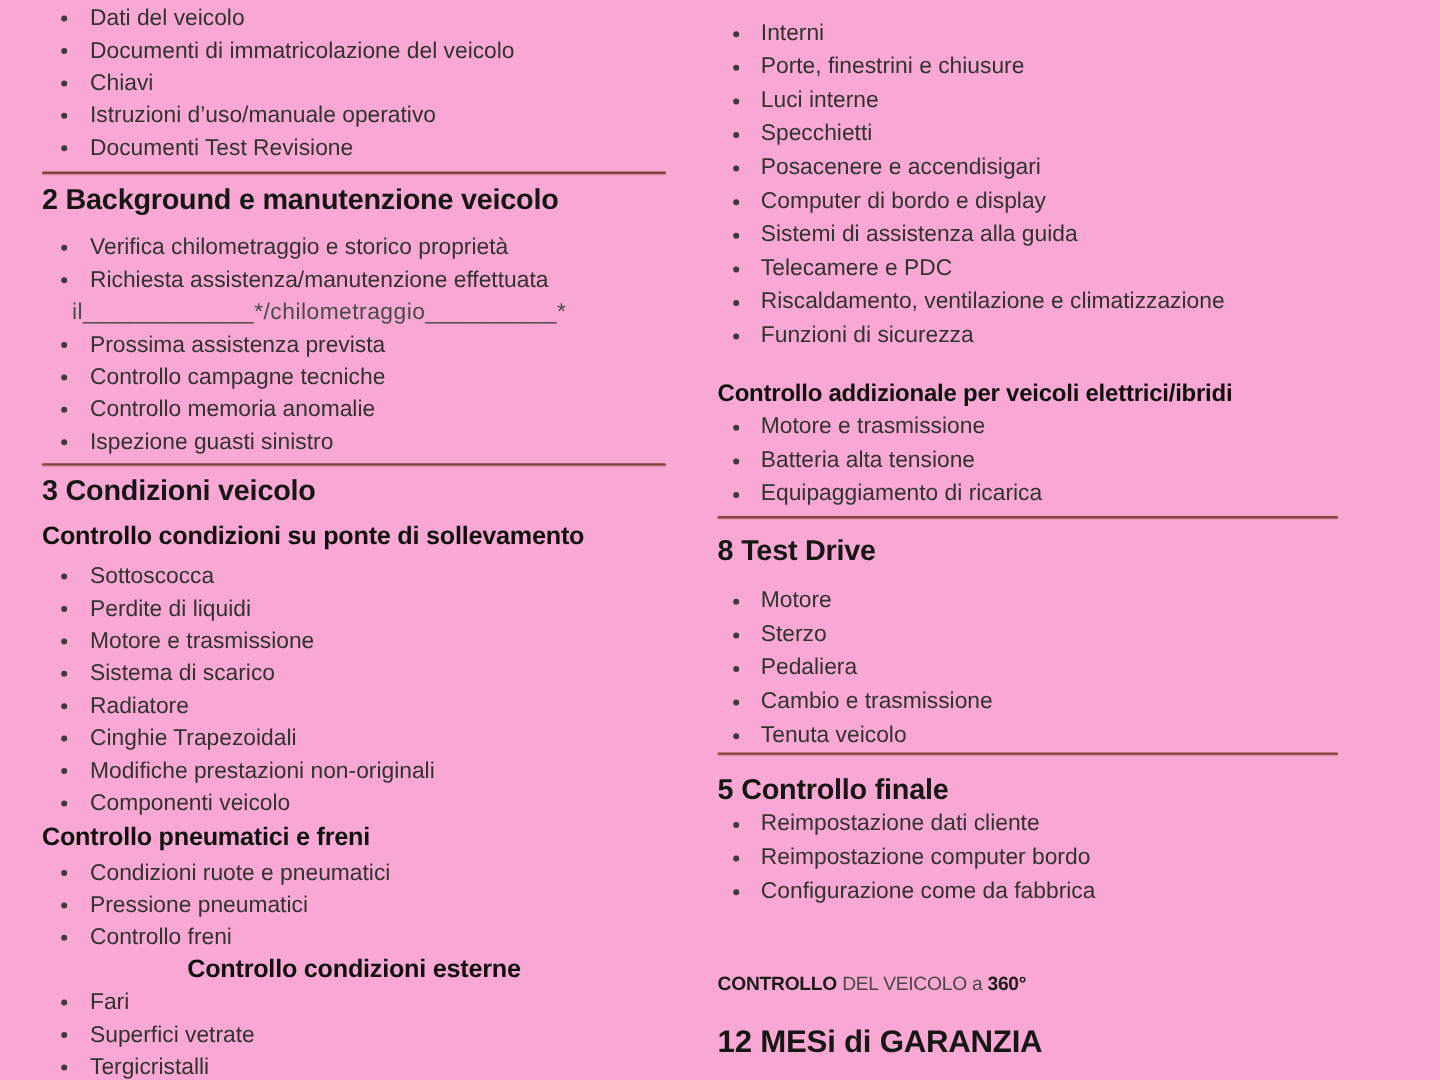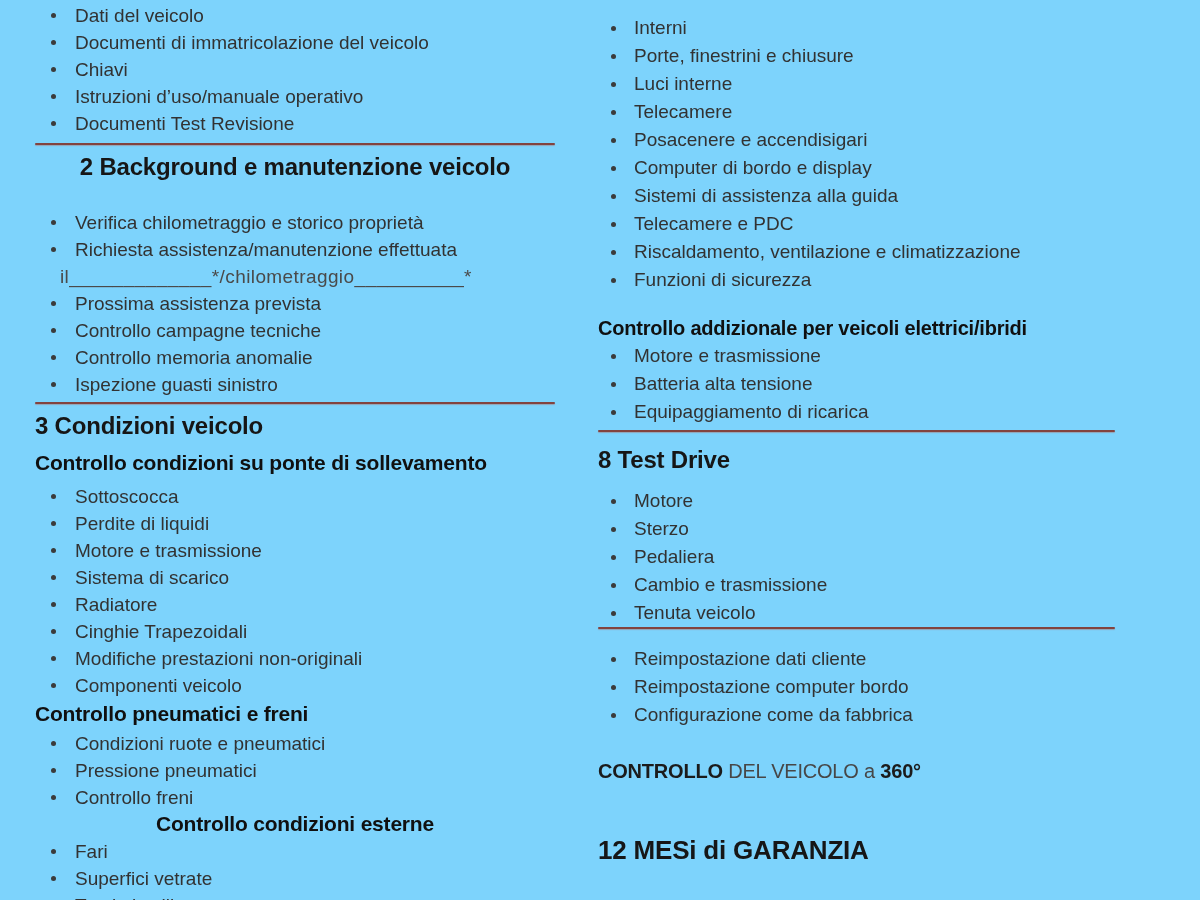--- a/index.html
+++ b/index.html
@@ -1,19 +1,19 @@
 <!DOCTYPE html>
 <html style="--divider-color: #82433f;"><head>
 <meta charset="utf-8">
 <style>
   html, body { margin:0; padding:0; background:#ffffff; }
   .page {
     position:relative;
     width:1200px; height:900px;
-    background:#7dd3fc;
+    background:#f9a8d4;
     overflow:hidden;
     font-family:"Liberation Sans", sans-serif;
     color:#323232;
   }
   .col { position:absolute; top:0; }
   .col-left  { left:35px;  width:520px; }
   .col-right { left:598px; width:517px; }
 
   ul.list { list-style:none; margin:0; padding:0; }
   .item { position:relative; font-size:19px; color:#323232; }
@@ -35,52 +35,52 @@
   }
   .heading {
     font-size:24px; font-weight:bold; color:#161616;
     line-height:28px; letter-spacing:-.2px;
   }
   .subheading {
     font-size:20px; font-weight:bold; color:#101010;
     line-height:24px; letter-spacing:-.2px;
   }
   .col-left .subheading { font-size:21px; }
-  .mixed-title { font-size:20px; line-height:28px; letter-spacing:-.2px; }
+  .mixed-title { font-size:16px; line-height:28px; letter-spacing:-.2px; }
   .mixed-title .b { font-weight:bold; color:#1b1b1b; }
   .mixed-title .r { font-weight:normal; color:#474747; }
   .heading-large {
     font-size:26px; font-weight:bold; color:#161616; line-height:30px;
     letter-spacing:-.2px;
   }
 
   
   .col-left  > :nth-child(1)  { margin-top:2px;  }
   .col-left  > :nth-child(2)  { margin-top:6px;  }
-  .col-left  > :nth-child(3)  { margin-top:8px;text-align:center;  }
-  .col-left  > :nth-child(4)  { margin-top:28px; }
+  .col-left  > :nth-child(3)  { margin-top:8px;  }
+  .col-left  > :nth-child(4)  { margin-top:12px; }
   .col-left  > :nth-child(5)  { margin-top:4px;  }
   .col-left  > :nth-child(6)  { margin-top:8px;  }
   .col-left  > :nth-child(7)  { margin-top:11px; }
   .col-left  > :nth-child(8)  { margin-top:8px;  }
   .col-left  > :nth-child(9)  { margin-top:3px;  }
   .col-left  > :nth-child(10) { margin-top:4px;  }
   .col-left  > :nth-child(11) { margin-top:1px;text-align:center;  }
   .col-left  > :nth-child(12) { margin-top:2px;  }
 
   
   .col-right > :nth-child(1)  { margin-top:14px;  }
   .col-right > :nth-child(2)  { margin-top:22px; }
   .col-right > :nth-child(3)  { margin-top:2px;  }
   .col-right > :nth-child(4)  { margin-top:4px;  }
   .col-right > :nth-child(5)  { margin-top:14px; }
   .col-right > :nth-child(6)  { margin-top:13px; }
   .col-right > :nth-child(7)  { margin-top:0;    }
   .col-right > :nth-child(8)  { margin-top:16px; }
-  .col-right > :nth-child(9)  { margin-top:28px; }
+  .col-right > :nth-child(9)  { margin-top:0; }
   .col-right > :nth-child(10) { margin-top:50px; }
   .col-right > :nth-child(11) { margin-top:18px; }
 </style>
 </head>
 <body>
 
 <div class="page">
   <div class="col col-left" id="col-left">
       <ul class="list">
         <li class="item"><span class="dot"></span><span>Dati del veicolo</span></li>
@@ -124,21 +124,21 @@
         <li class="item"><span class="dot"></span><span>Fari</span></li>
         <li class="item"><span class="dot"></span><span>Superfici vetrate</span></li>
         <li class="item"><span class="dot"></span><span>Tergicristalli</span></li>
       </ul>
     </div>
   <div class="col col-right" id="col-right">
       <ul class="list">
         <li class="item"><span class="dot"></span><span>Interni</span></li>
         <li class="item"><span class="dot"></span><span>Porte, finestrini e chiusure</span></li>
         <li class="item"><span class="dot"></span><span>Luci interne</span></li>
-        <li class="item"><span class="dot"></span><span>Telecamere</span></li>
+        <li class="item"><span class="dot"></span><span>Specchietti</span></li>
         <li class="item"><span class="dot"></span><span>Posacenere e accendisigari</span></li>
         <li class="item"><span class="dot"></span><span>Computer di bordo e display</span></li>
         <li class="item"><span class="dot"></span><span>Sistemi di assistenza alla guida</span></li>
         <li class="item"><span class="dot"></span><span>Telecamere e PDC</span></li>
         <li class="item"><span class="dot"></span><span>Riscaldamento, ventilazione e climatizzazione</span></li>
         <li class="item"><span class="dot"></span><span>Funzioni di sicurezza</span></li>
       </ul>
       <div class="subheading">Controllo addizionale per veicoli elettrici/ibridi</div>
       <ul class="list">
         <li class="item"><span class="dot"></span><span>Motore e trasmissione</span></li>
@@ -148,20 +148,21 @@
       <div class="divider"></div>
       <div class="heading">8 Test Drive</div>
       <ul class="list">
         <li class="item"><span class="dot"></span><span>Motore</span></li>
         <li class="item"><span class="dot"></span><span>Sterzo</span></li>
         <li class="item"><span class="dot"></span><span>Pedaliera</span></li>
         <li class="item"><span class="dot"></span><span>Cambio e trasmissione</span></li>
         <li class="item"><span class="dot"></span><span>Tenuta veicolo</span></li>
       </ul>
       <div class="divider"></div>
+      <div class="heading">5 Controllo finale</div>
       <ul class="list">
         <li class="item"><span class="dot"></span><span>Reimpostazione dati cliente</span></li>
         <li class="item"><span class="dot"></span><span>Reimpostazione computer bordo</span></li>
         <li class="item"><span class="dot"></span><span>Configurazione come da fabbrica</span></li>
       </ul>
       <div class="mixed-title"><span class="b">CONTROLLO</span><span class="r"> DEL VEICOLO a </span><span class="b">360°</span></div>
       <div class="heading-large">12 MESi di GARANZIA</div>
     </div>
 </div>
 

